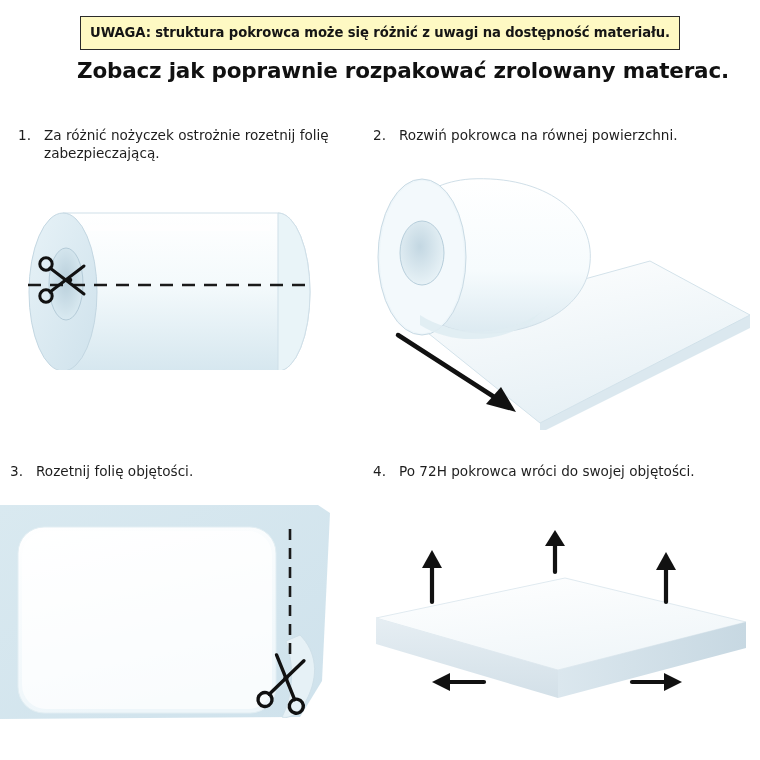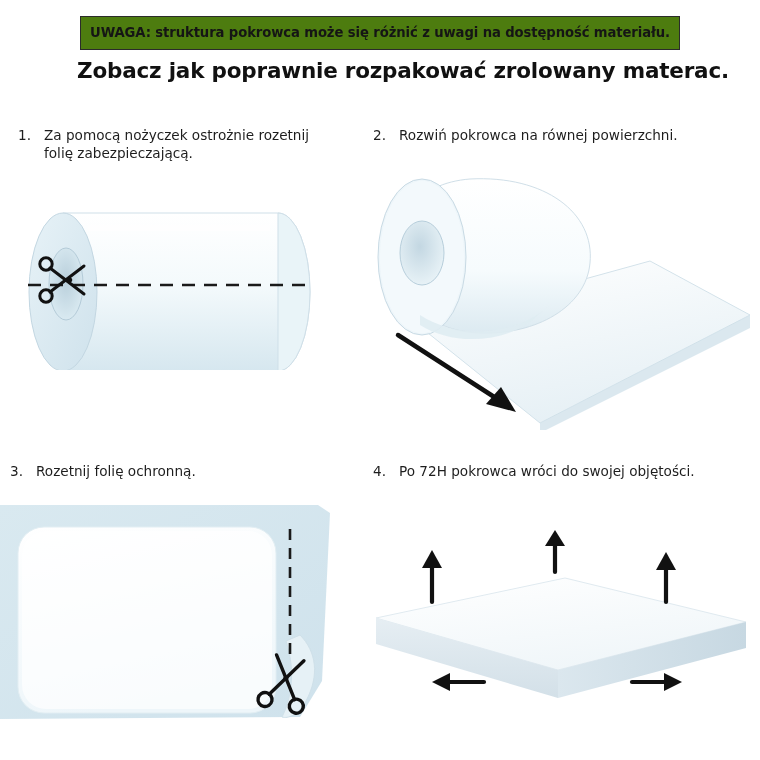--- a/index.html
+++ b/index.html
@@ -17,21 +17,21 @@
   }
 
   
   .notice {
     position: absolute;
     left: 80px;
     top: 16px;
     width: 600px;
     box-sizing: border-box;
     border: 1.5px solid #2b2b2b;
-    background: #4d7c0f;
+    background: #fef9c3;
     text-align: center;
     padding: 8px 6px 9px 6px;
     font-size: 13.2px;
     font-weight: bold;
     letter-spacing: -0.1px;
     color: #151515;
   }
 
   
   .main-title {
@@ -95,21 +95,21 @@
 
 <div class="notice">
   <span>UWAGA: struktura pokrowca może się różnić z uwagi na dostępność materiału.</span>
 </div>
 
 <div class="main-title">Zobacz jak poprawnie rozpakować zrolowany materac.</div>
 
 <div class="step s1">
   <div class="step-head">
     <span class="step-num">1.</span>
-    <span class="step-text">Za pomocą nożyczek ostrożnie rozetnij folię zabezpieczającą.</span>
+    <span class="step-text">Za różnić nożyczek ostrożnie rozetnij folię zabezpieczającą.</span>
   </div>
 </div>
 
 <div class="art fig1">
   <svg width="330" height="190" viewBox="0 0 330 190">
     <defs>
       <linearGradient id="rollBody" x1="0" y1="0" x2="0" y2="1">
         <stop offset="0%" stop-color="#ffffff"></stop>
         <stop offset="45%" stop-color="#f4fafc"></stop>
         <stop offset="100%" stop-color="#d6e7ef"></stop>
@@ -195,21 +195,21 @@
     <g>
       <line x1="48" y1="170" x2="152" y2="237" stroke="#111" stroke-width="4.5" stroke-linecap="round"></line>
       <polygon points="166,247 136,239 151,222" fill="#111"></polygon>
     </g>
   </svg>
 </div>
 
 <div class="step s3">
   <div class="step-head">
     <span class="step-num">3.</span>
-    <span class="step-text">Rozetnij folię ochronną.</span>
+    <span class="step-text">Rozetnij folię objętości.</span>
   </div>
 </div>
 
 <div class="art fig3">
   <svg width="340" height="235" viewBox="0 0 340 235">
     <defs>
       <linearGradient id="foilG" x1="0" y1="0" x2="1" y2="1">
         <stop offset="0%" stop-color="#d9e9f0"></stop>
         <stop offset="100%" stop-color="#cfe2ec"></stop>
       </linearGradient>

